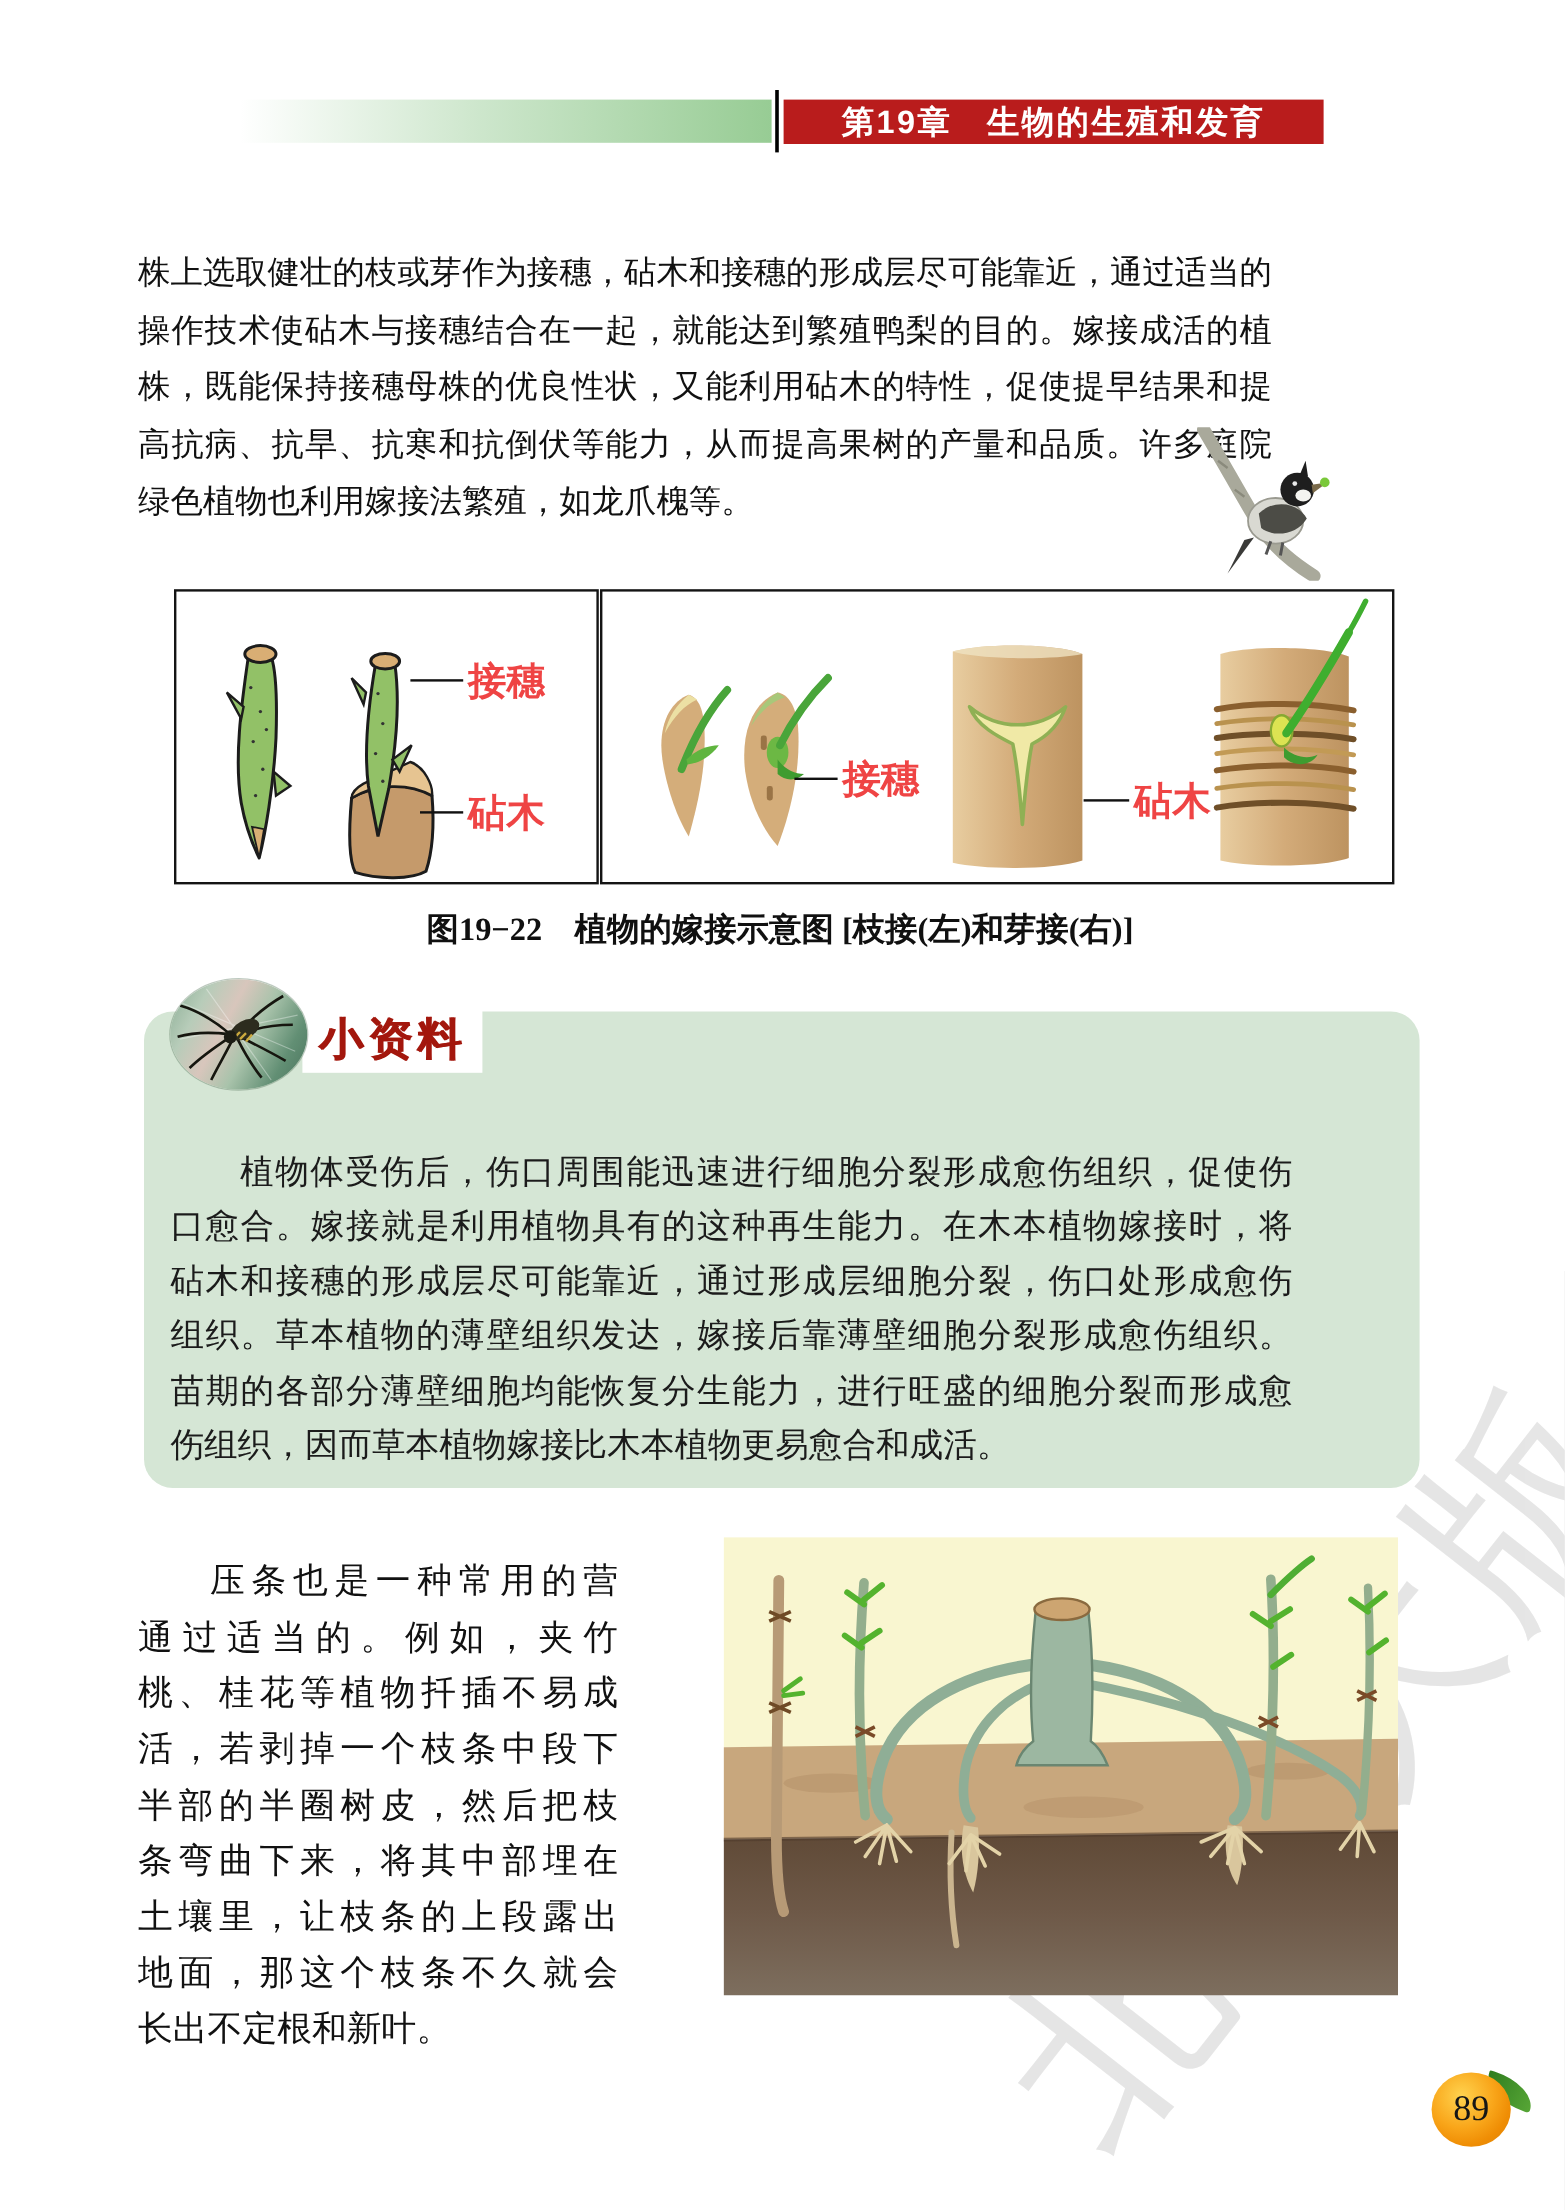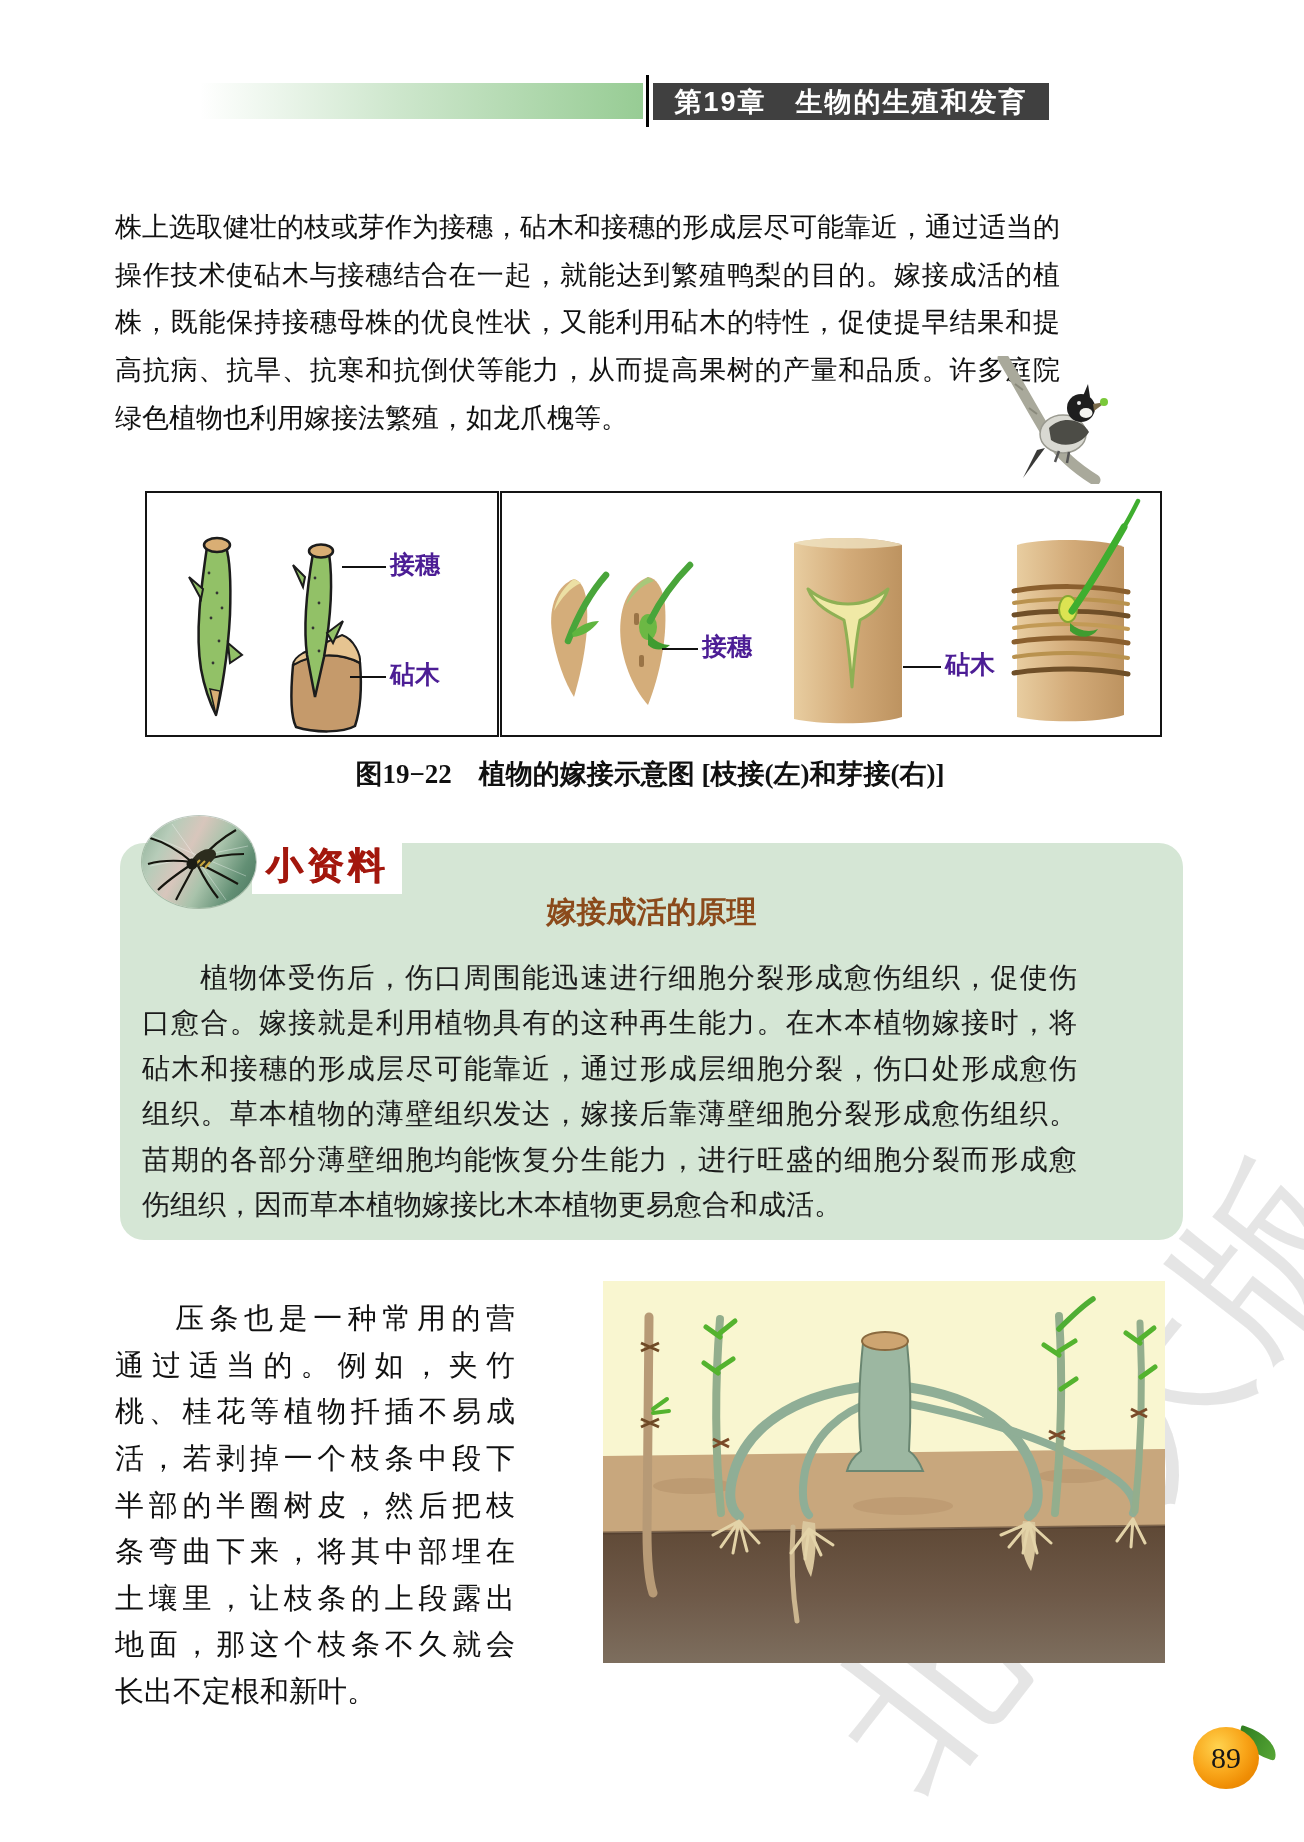--- a/index.html
+++ b/index.html
@@ -4,33 +4,33 @@
 <style>
   html,body{margin:0;padding:0;background:#e8e8e8;}
   .page{
     position:relative;width:1304px;height:1842px;background:#ffffff;
     font-family:"Liberation Serif", serif;color:#111;overflow:hidden;margin:0 auto;
   }
   
   .hdr-grad{position:absolute;left:200px;top:83px;width:443px;height:36px;
     background:linear-gradient(90deg, rgba(164,210,162,0) 0%, rgba(164,210,162,0.55) 45%, #97cc94 100%);}
   .hdr-divider{position:absolute;left:646px;top:75px;width:3px;height:52px;background:#000;}
-  .hdr-bar{position:absolute;left:653px;top:83px;width:396px;height:37px;background:#404040;
+  .hdr-bar{position:absolute;left:653px;top:83px;width:450px;height:37px;background:#b91c1c;
     display:flex;align-items:center;justify-content:center;
     font-family:"Liberation Sans", sans-serif;font-weight:bold;font-size:27px;color:#fff;letter-spacing:2px;}
   
   .intro-line{position:absolute;left:115px;width:945px;height:42px;font-size:27px;line-height:42px;
     text-align:justify;text-align-last:justify;white-space:nowrap0;}
   .intro-line.last{text-align-last:left;}
   
   .figbox{position:absolute;top:491px;height:242px;border:2px solid #141414;background:#fff;}
   .figbox.left{left:145px;width:350px;}
   .figbox.right{left:500px;width:658px;}
-  .fig-label{position:absolute;font-family:Liberation Mono, monospace;font-weight:bold;
-    font-size:25px;color:#4c1d95;line-height:28px;}
+  .fig-label{position:absolute;font-family:Liberation Sans, sans-serif;font-weight:bold;
+    font-size:32px;color:#ef4444;line-height:28px;}
   .fig-line{position:absolute;height:2px;background:#111;}
   .caption{position:absolute;font-size:27px;font-weight:700;color:#101010;text-align:center;}
   .bird{position:absolute;left:993px;top:356px;width:118px;height:128px;}
   
   .infobox{position:absolute;left:120px;top:843px;width:1063px;height:397px;background:#d5e6d5;border-radius:24px;}
   .info-tag{position:absolute;left:252px;top:838px;width:150px;height:56px;background:#ffffff;
     display:flex;align-items:center;justify-content:center;font-size:37px;font-weight:bold;
     color:#a3170d;letter-spacing:4px;text-shadow:1px 0 0 #a3170d;}
   .spider{position:absolute;left:142px;top:816px;width:114px;height:92px;border-radius:50%;overflow:hidden;
     background:linear-gradient(118deg,#87ab92 0%,#b7ccb9 22%,#d8c6bc 40%,#a9c3ab 58%,#628f74 80%,#49725c 100%);
@@ -187,21 +187,20 @@
         <path d="M58,44 C68,32 80,22 94,14"></path>
           <path d="M58,46 C72,40 86,38 102,38"></path>
         <path d="M58,48 C70,54 82,60 96,68"></path>
           <path d="M56,50 C62,62 68,72 76,82"></path>
       </g>
       <ellipse cx="62" cy="42" rx="13" ry="7.5" transform="rotate(-28 62 42)" fill="#2c2c1e"></ellipse>
       <path d="M54,48 L58,44 M58,50 L63,45 M63,52 L68,46" stroke="#caa83e" stroke-width="2"></path>
       <circle cx="50" cy="48" r="5.5" fill="#1c1c14"></circle>
     </svg>
   </div>
-  <div class="info-title">嫁接成活的原理</div>
   <div class="box-line first" style="top:955px">植物体受伤后，伤口周围能迅速进行细胞分裂形成愈伤组织，促使伤</div>
   <div class="box-line" style="top:1000px">口愈合。嫁接就是利用植物具有的这种再生能力。在木本植物嫁接时，将</div>
   <div class="box-line" style="top:1046px">砧木和接穗的形成层尽可能靠近，通过形成层细胞分裂，伤口处形成愈伤</div>
   <div class="box-line" style="top:1091px">组织。草本植物的薄壁组织发达，嫁接后靠薄壁细胞分裂形成愈伤组织。</div>
   <div class="box-line" style="top:1137px">苗期的各部分薄壁细胞均能恢复分生能力，进行旺盛的细胞分裂而形成愈</div>
   <div class="box-line last" style="top:1182px">伤组织，因而草本植物嫁接比木本植物更易愈合和成活。</div>
 
   <div class="lay-line first" style="top:1295px">压条也是一种常用的营</div>
   <div class="lay-line" style="top:1342px">通过适当的。例如，夹竹</div>
   <div class="lay-line" style="top:1388px">桃、桂花等植物扦插不易成</div>

